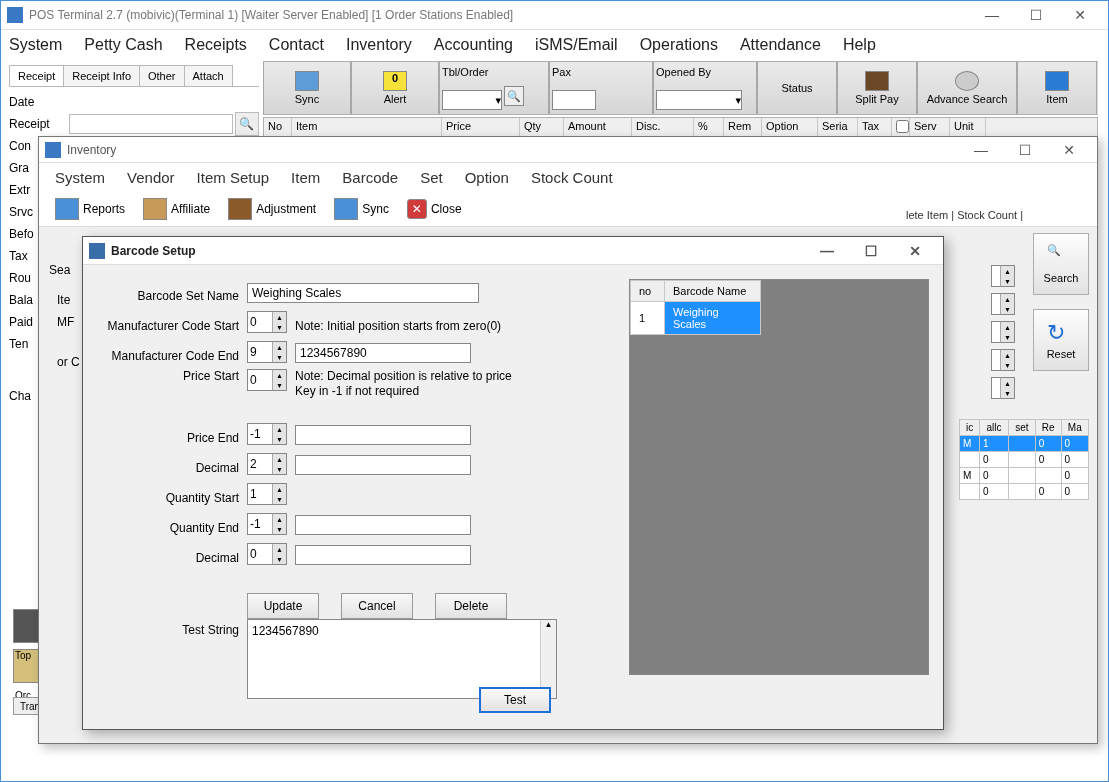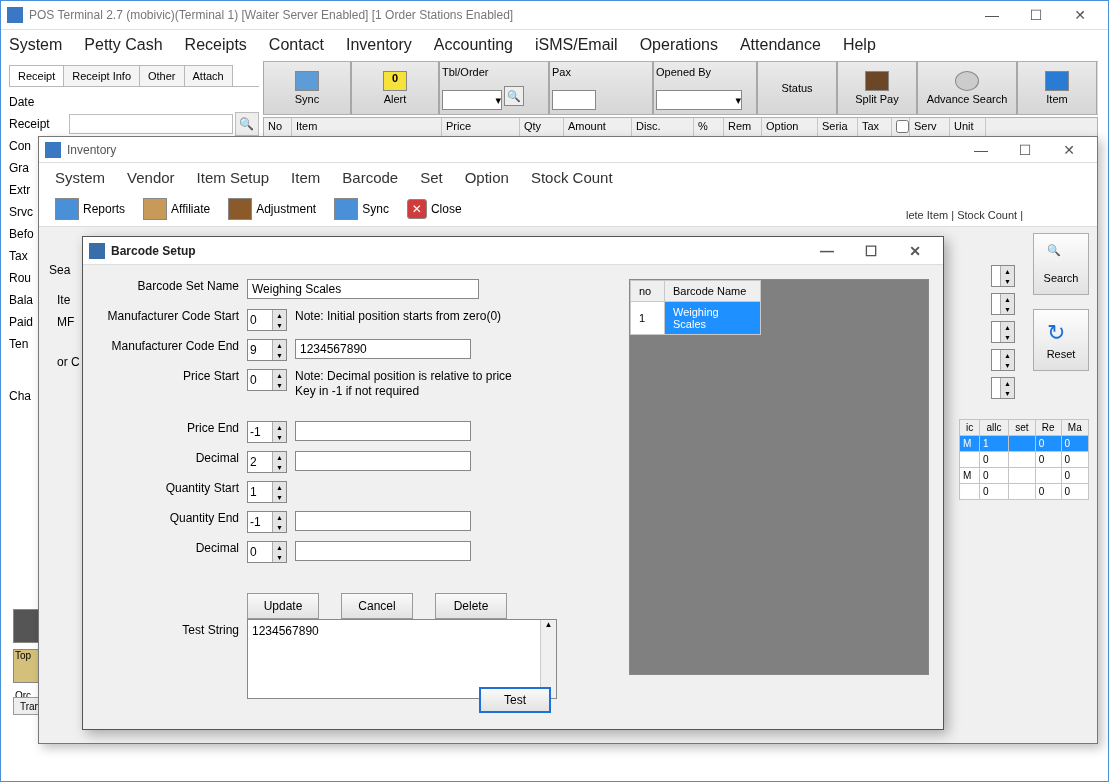--- a/index.html
+++ b/index.html
@@ -67,21 +67,21 @@
 .notbl { position:absolute; left:44px; top:440px; width:36px; }
 .notbl table { border-collapse:collapse; width:100%; font-size:11px;}
 .notbl th,.notbl td{ border:1px solid #c4c4c4; padding:2px 4px; background:#fff;}
 .notbl th{background:#efefef;}
 .notbl .sel{background:#1e90ff;color:#fff;}
 
 
 .dlg { position:absolute; left:82px; top:236px; width:862px; height:494px; background:#f0f0f0; border:1px solid #555; box-shadow:4px 4px 12px rgba(0,0,0,0.3); }
 .dlg .titlebar{ background:#fff; color:#222; height:28px; border-bottom:1px solid #ddd;font-weight:bold;}
 .dlg .body{ position:relative; padding:14px; height:calc(100% - 28px); }
-.frow { display:flex; align-items:flex-start; margin-bottom:6px; height:24px;}
+.frow { display:flex; align-items:flex-end; margin-bottom:6px; height:24px;}
 .frow .flbl { width:150px; text-align:right; padding-right:8px; font-size:12px;}
 .txt { height:20px; border:1px solid #888; background:#fff; padding:0 4px; font-size:12px;}
 .spin { width:40px; height:22px; border:1px solid #888; background:#fff; display:flex; align-items:center; padding:0 2px; font-size:12px; position:relative;}
 .spin .arr { position:absolute; right:0; top:0; width:14px; height:100%; display:flex; flex-direction:column; }
 .spin .arr div{ flex:1; background:#e4e4e4; border-left:1px solid #aaa; font-size:7px; display:flex; align-items:center; justify-content:center;}
 .note { font-size:12px; margin-left:8px;}
 .pbtn { width:72px; height:26px; border:1px solid #999; background:linear-gradient(#fafafa,#e2e2e2); font-size:12px; display:inline-flex; align-items:center; justify-content:center;}
 .pbtn.primary { border:2px solid #1e6fd6; }
 .teststr { width:310px; height:80px; border:1px solid #888; background:#fff; font-size:12px; padding:4px; position:relative;}
 .teststr .sb{ position:absolute; right:0; top:0; width:16px; height:100%; background:#f0f0f0; border-left:1px solid #ccc;}

